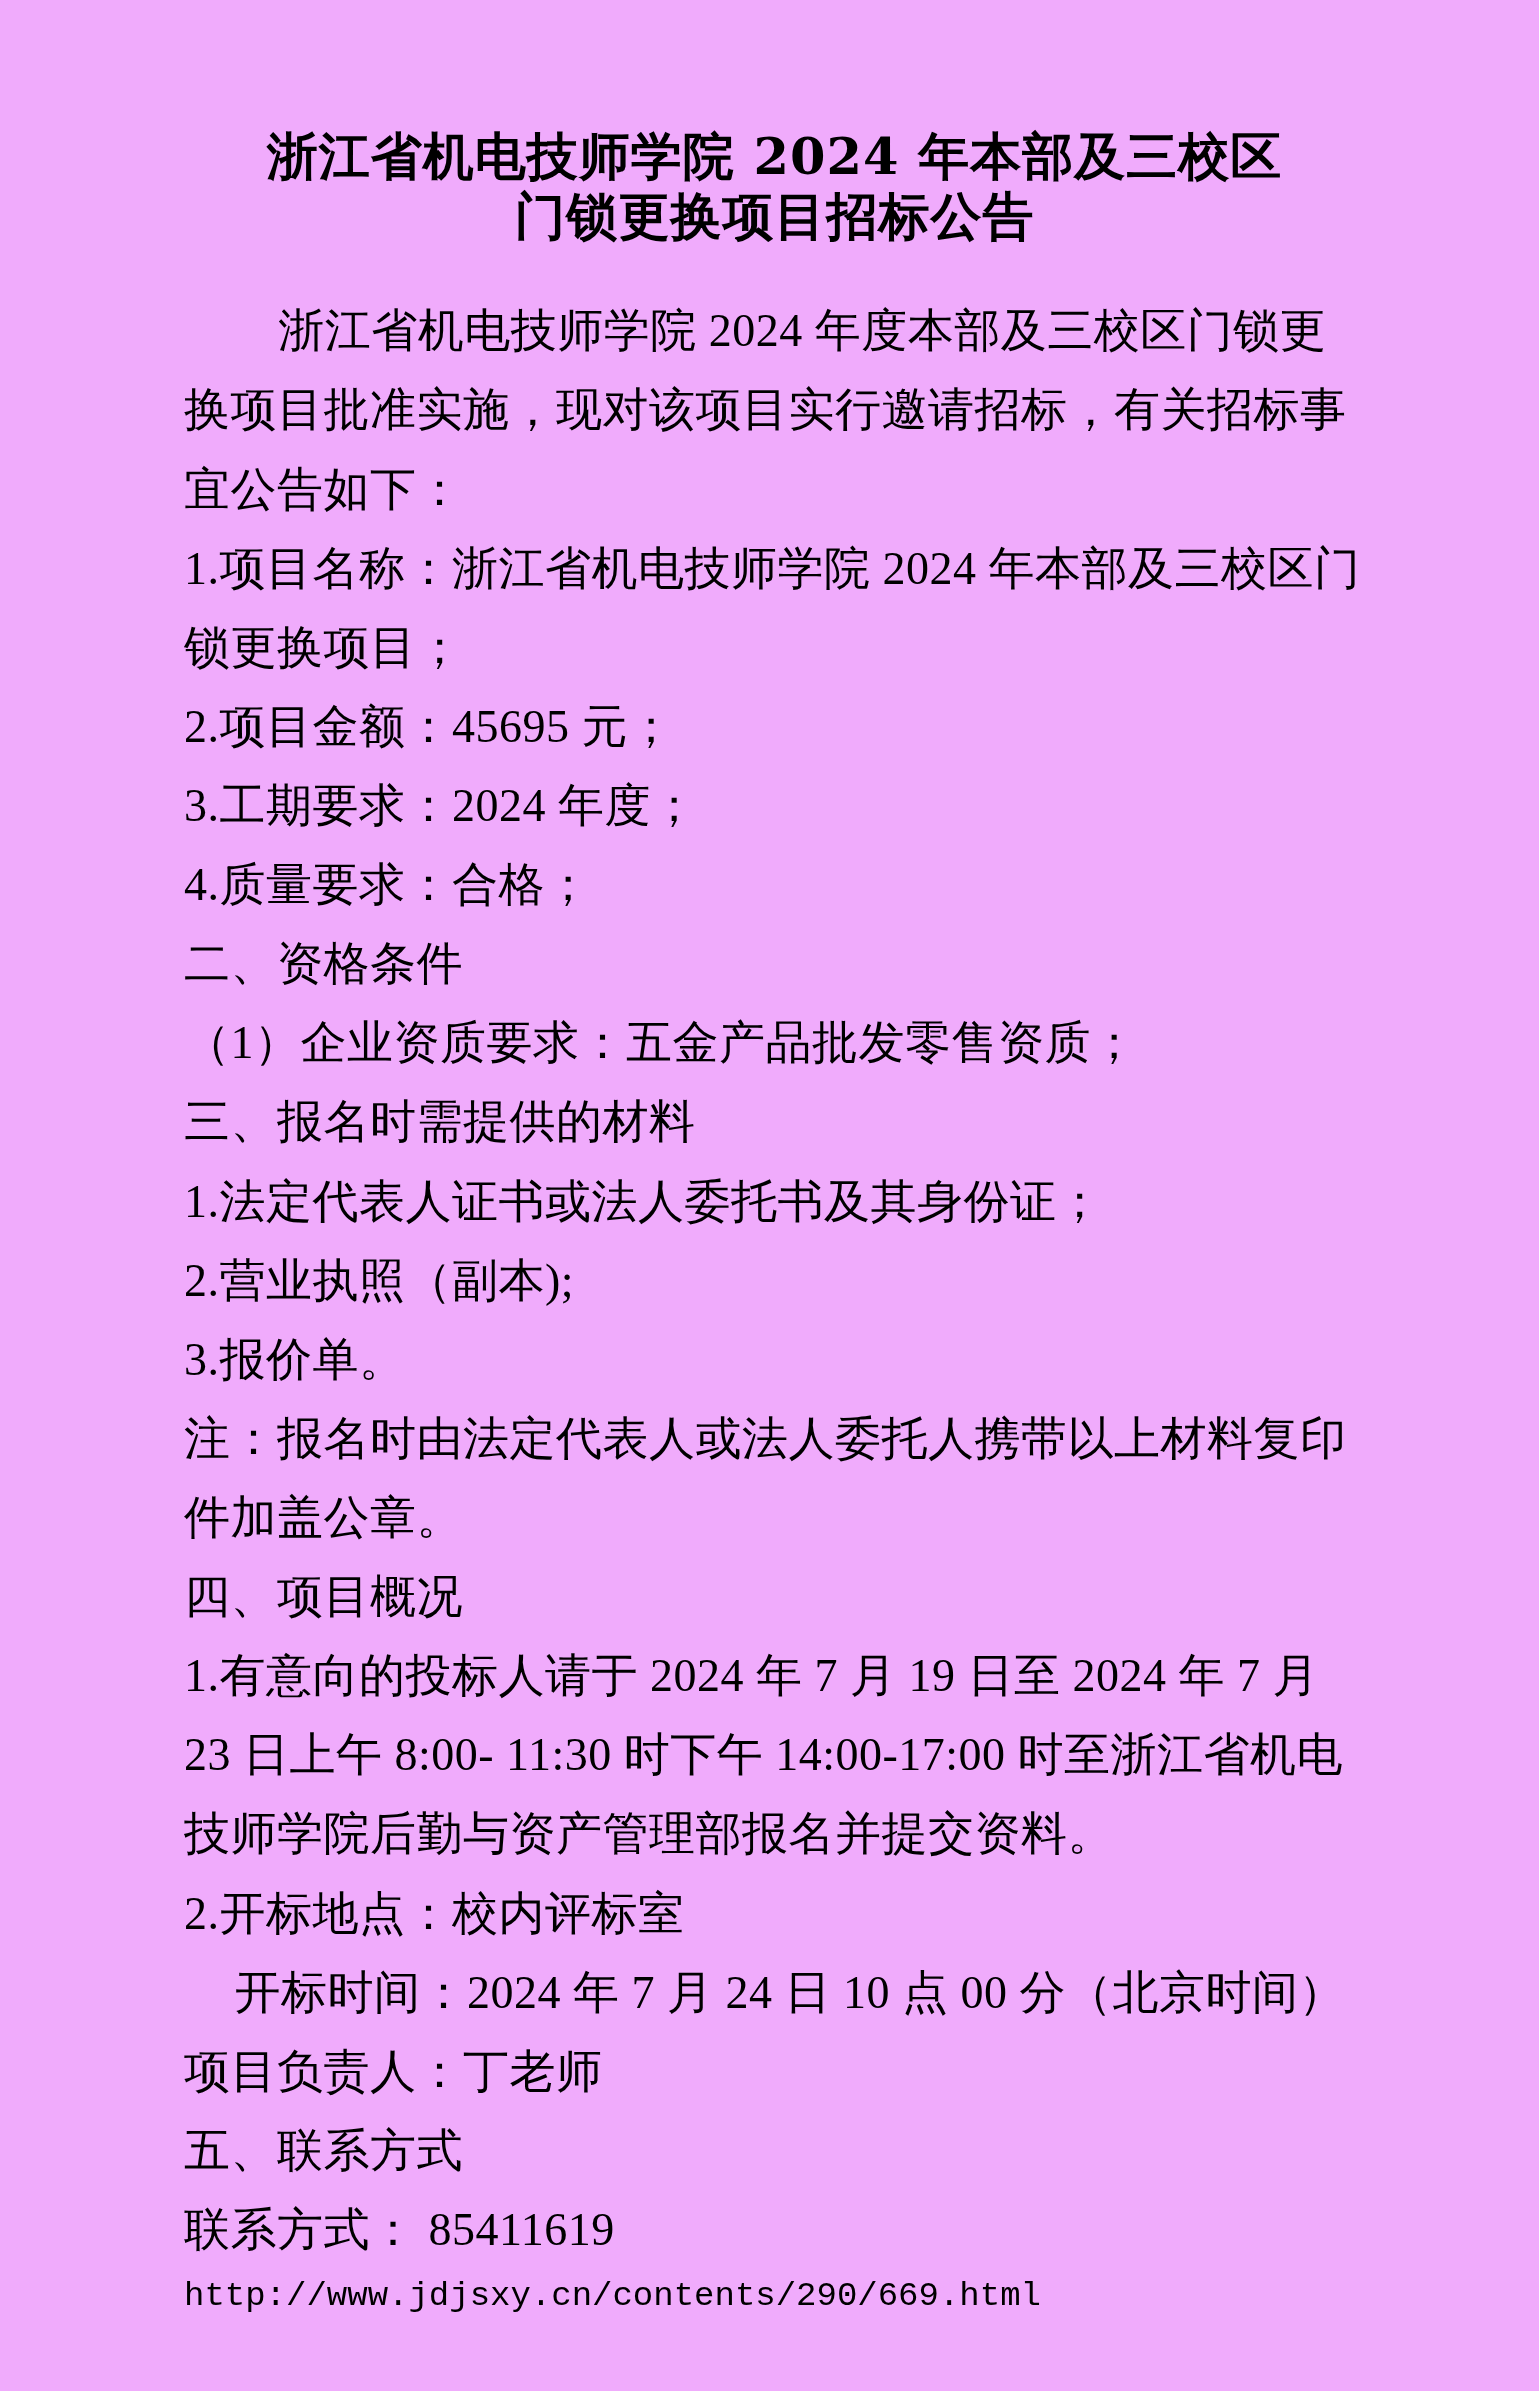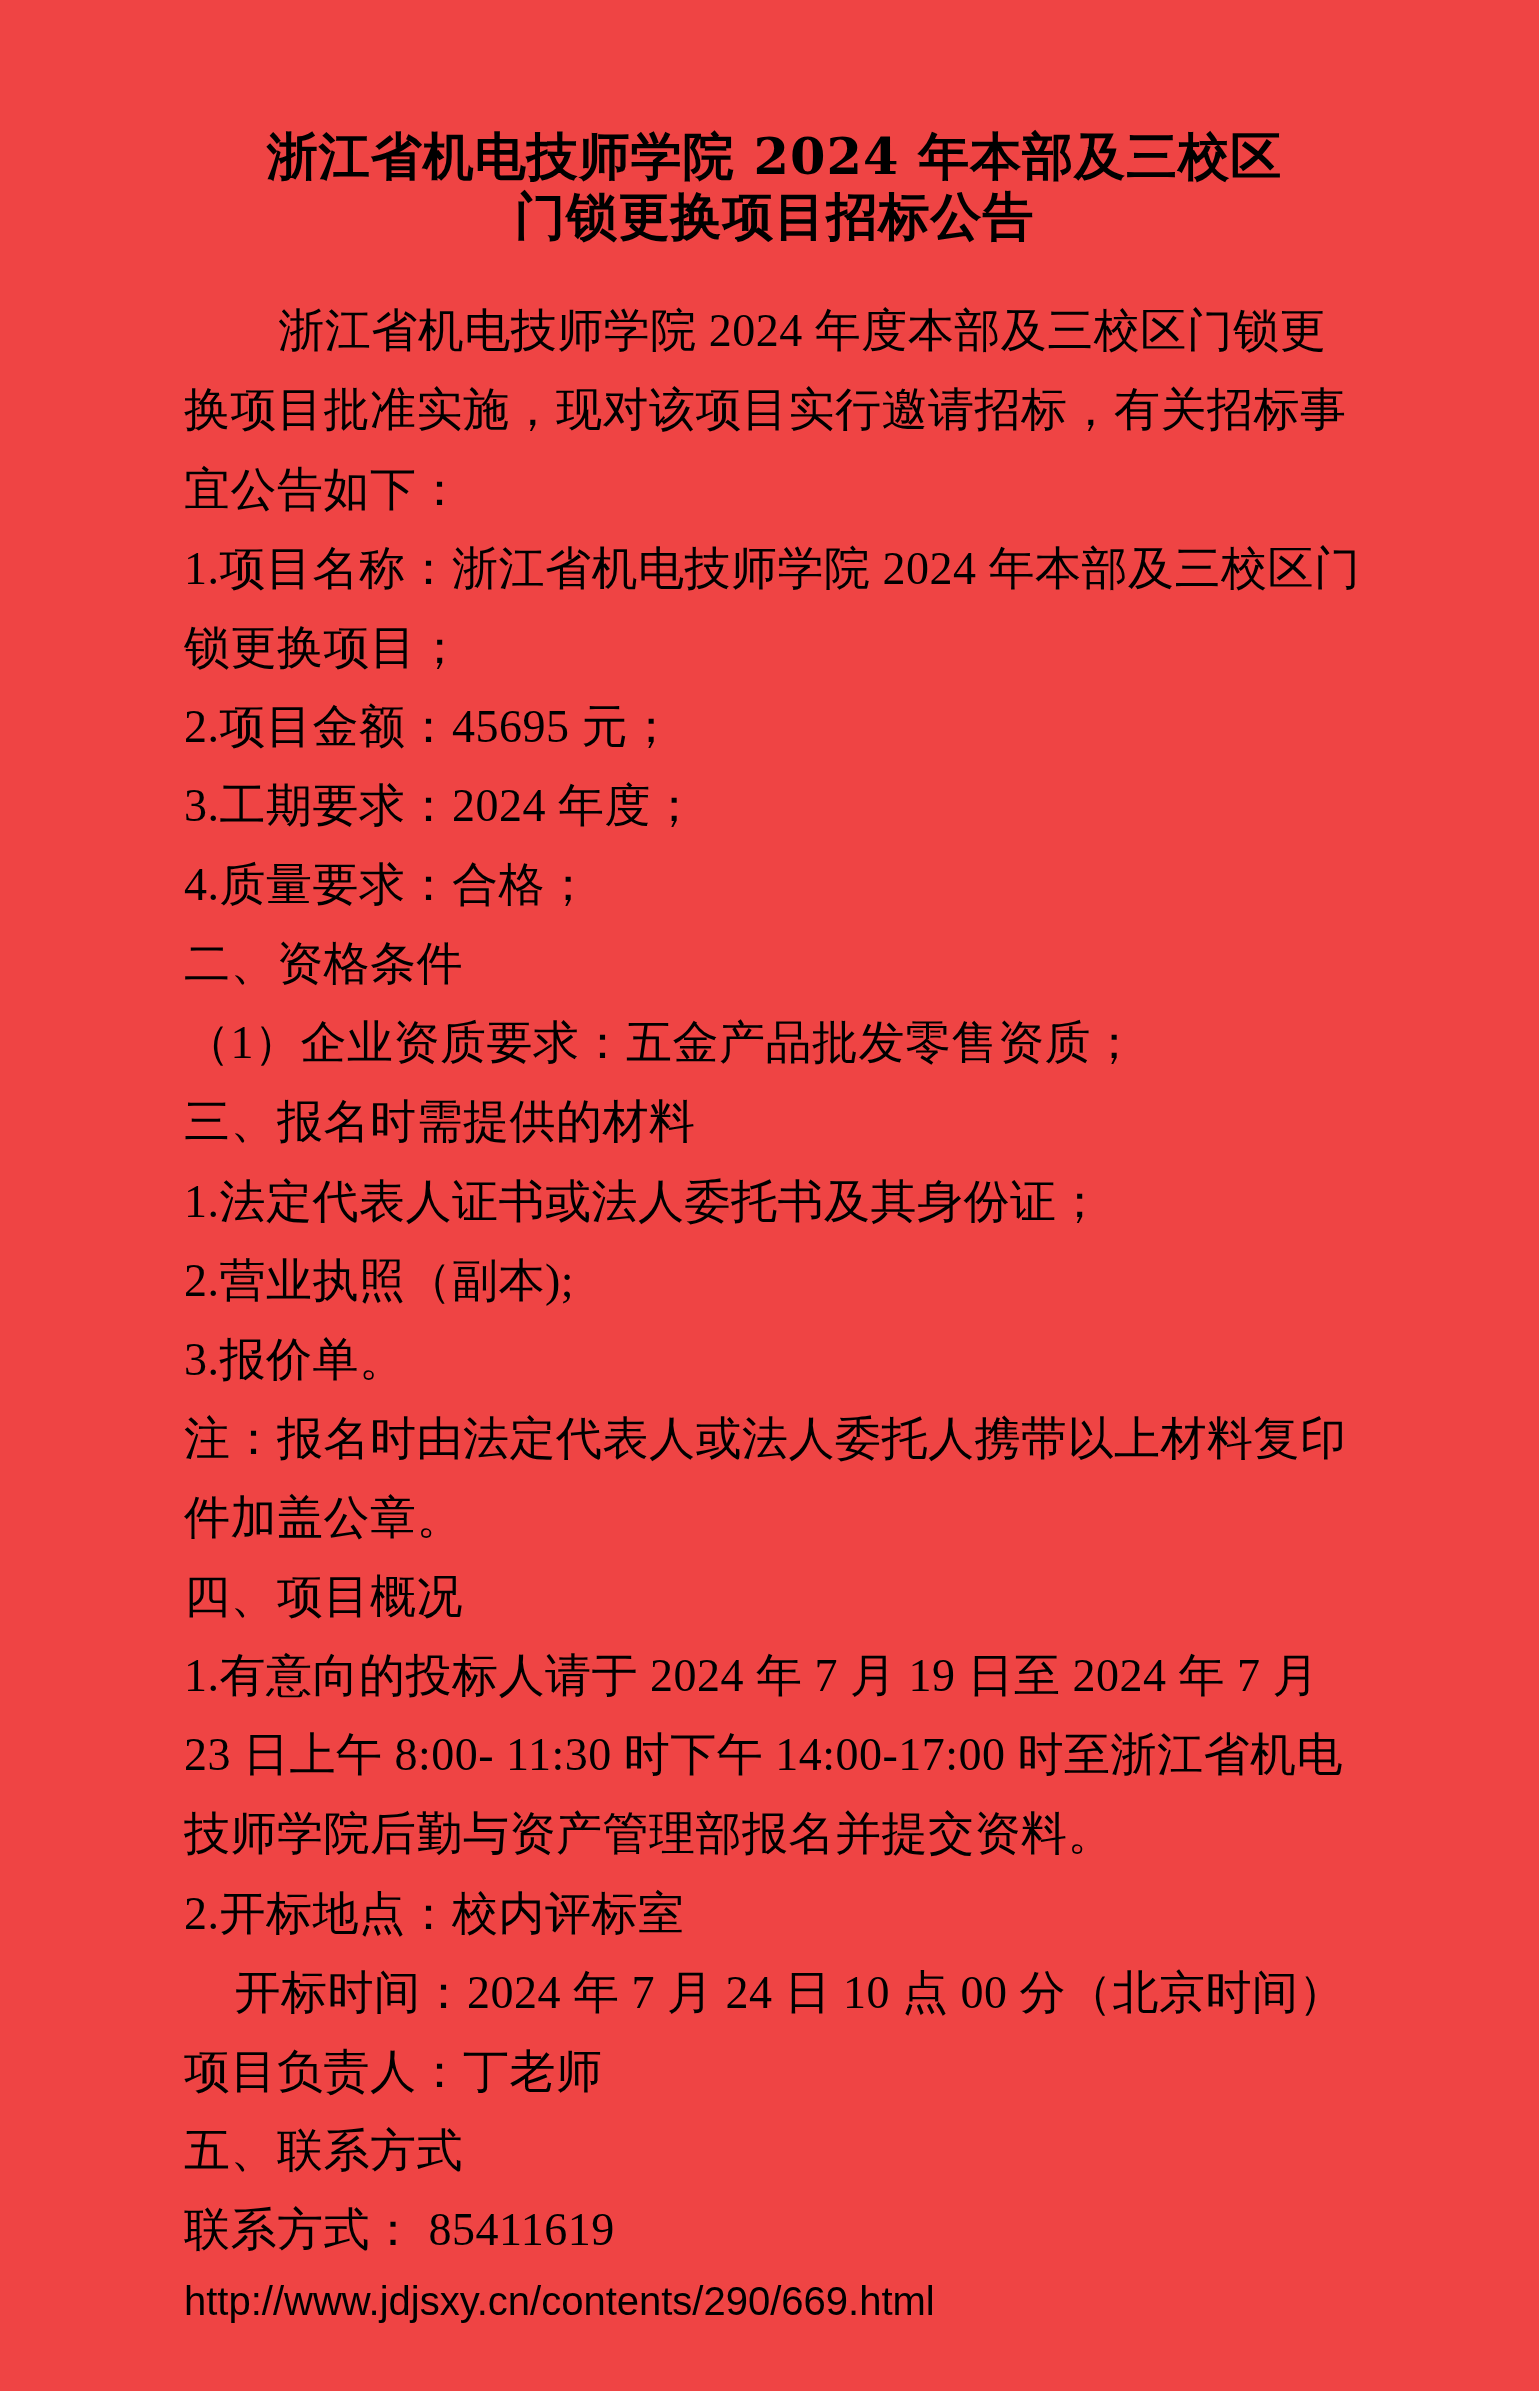--- a/index.html
+++ b/index.html
@@ -11,21 +11,21 @@
     width: 1540px;
     height: 2392px;
     font-family: "Liberation Serif", "DejaVu Serif", serif;
     color: #000000;
     -webkit-font-smoothing: antialiased;
   }
   .page {
     position: relative;
     width: 1540px;
     height: 2392px;
-    background: #ef4444;
+    background: #f0abfc;
     box-sizing: border-box;
     padding: 126px 175px 0 184px;
   }
   .doc-title {
     font-family: "DejaVu Serif", "Liberation Serif", serif;
     font-weight: bold;
     font-size: 51px;
     line-height: 1.18;
     text-align: center;
     letter-spacing: 1px;
@@ -46,22 +46,22 @@
     font-size: 46px;
     line-height: 1.72;
   }
   .indent {
     text-indent: 2.05em;
   }
   .sub-indent {
     text-indent: 1.1em;
   }
   .url {
-    font-family: Liberation Sans, sans-serif;
-    font-size: 40px;
+    font-family: Liberation Mono, monospace;
+    font-size: 34px;
     letter-spacing: 0px;
     line-height: 1.5;
     margin-top: 1.9px;
   }
 </style>
 </head>
 <body>
 
 <div class="page">
 

